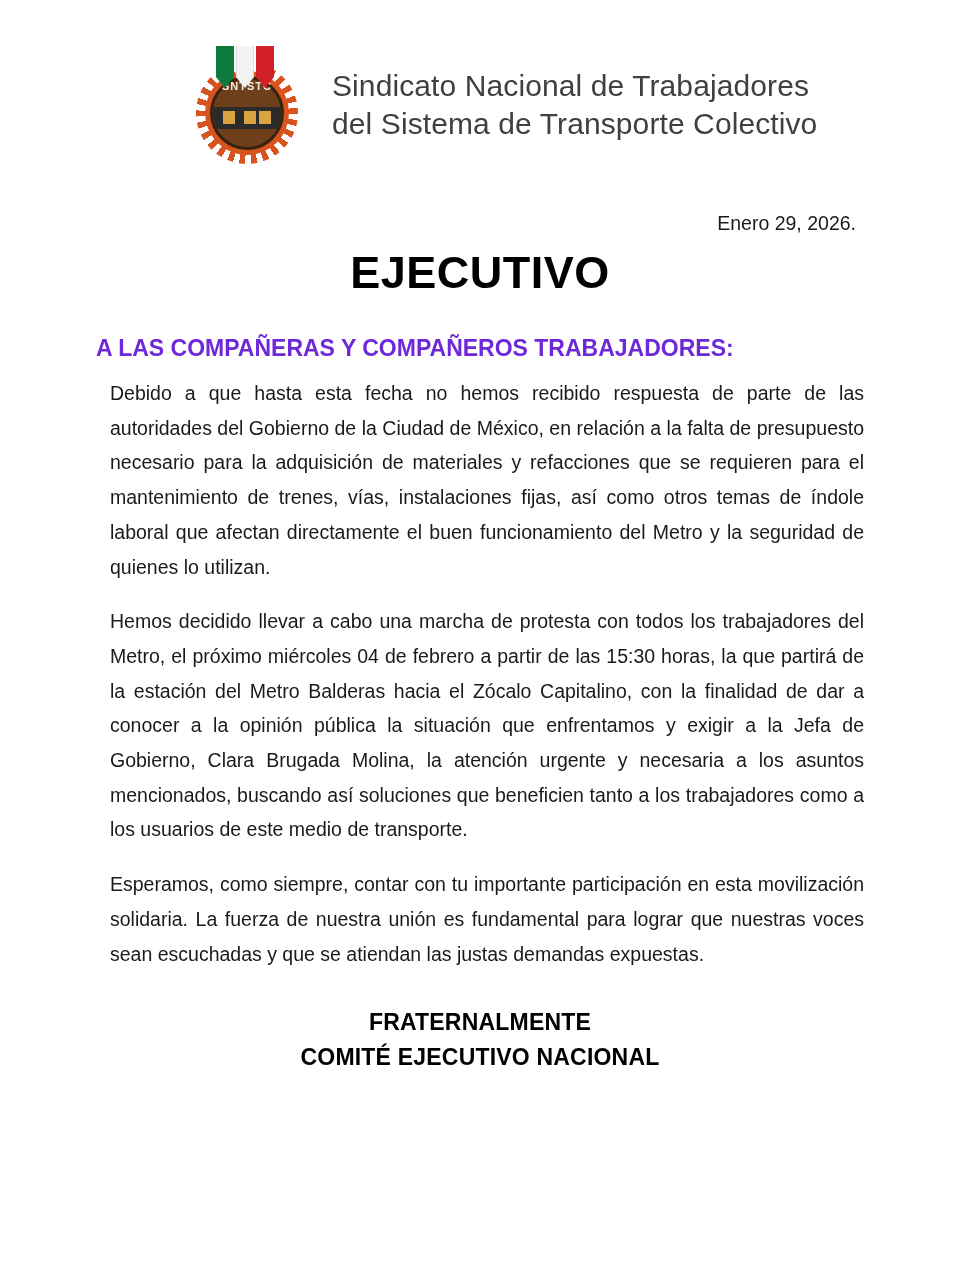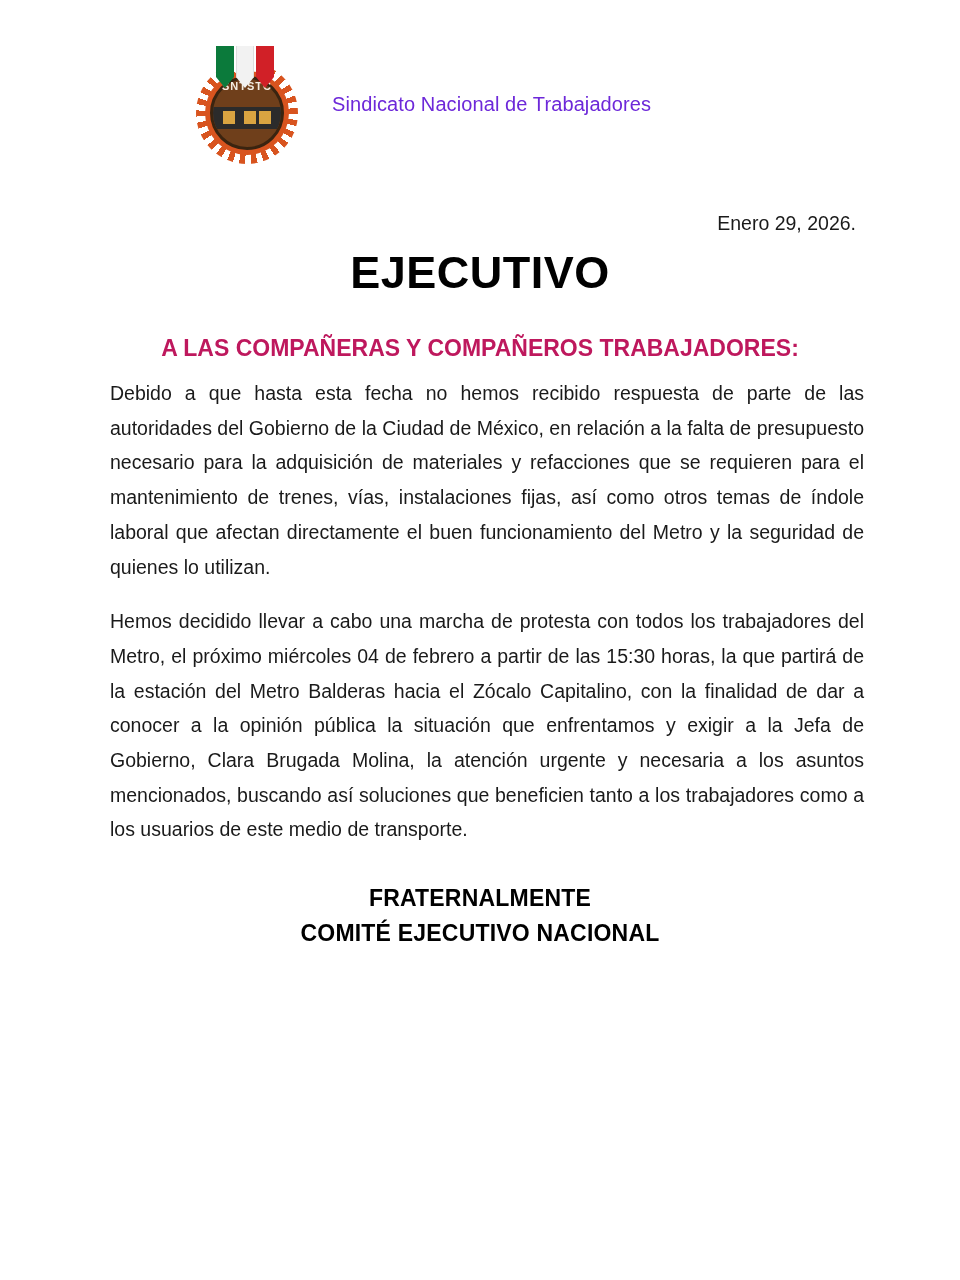--- a/index.html
+++ b/index.html
@@ -124,23 +124,23 @@
     top: 0;
     width: 18px;
     height: 42px;
     clip-path: polygon(0 0, 100% 0, 100% 74%, 50% 100%, 0 74%);
   }
   .logo .flag .g { left: 0;  background: #0b7a3b; }
   .logo .flag .w { left: 20px; background: #f2f2f2; border-left:1px solid #ddd; border-right:1px solid #ddd; box-sizing:border-box;}
   .logo .flag .r { left: 40px; background: #d12027; }
 
   .org-name {
-    font-size: 20px;
+    font-size: 30px;
     line-height: 1.28;
-    color: #6d28d9;
+    color: #404040;
     font-weight: 400;
     letter-spacing: 0.1px;
   }
 
   
   .date-line {
     text-align: right;
     font-size: 19.5px;
     color: #1a1a1a;
     margin: 32px 8px 0 0;
@@ -153,22 +153,21 @@
     font-weight: bold;
     letter-spacing: 0.5px;
     margin: 12px 0 0 0;
     color: #000;
   }
 
   .salutation {
     font-size: 23px;
     font-weight: bold;
     margin: 36px 0 0 0;
-    color: #be185d;
-    text-align: center;
+    color: #6d28d9;
   }
 
   
   .body-text p {
     font-size: 19.5px;
     line-height: 1.78;
     text-align: justify;
     text-justify: inter-word;
     margin: 20px 0 0 14px;
     color: #1a1a1a;
@@ -202,32 +201,34 @@
       </div>
       <div class="initials">SNTSTC</div>
       <div class="flag">
         <span class="g"></span>
         <span class="w"></span>
         <span class="r"></span>
       </div>
     </div>
     <div class="org-name">
       <div>Sindicato Nacional de Trabajadores</div>
+      <div>del Sistema de Transporte Colectivo</div>
     </div>
   </div>
 
   <div class="date-line">Enero 29, 2026.</div>
 
   <h1 class="doc-title">EJECUTIVO</h1>
 
   <div class="salutation">A LAS COMPAÑERAS Y COMPAÑEROS TRABAJADORES:</div>
 
   <div class="body-text">
     <p>Debido a que hasta esta fecha no hemos recibido respuesta de parte de las autoridades del Gobierno de la Ciudad de México, en relación a la falta de presupuesto necesario para la adquisición de materiales y refacciones que se requieren para el mantenimiento de trenes, vías, instalaciones fijas, así como otros temas de índole laboral que afectan directamente el buen funcionamiento del Metro y la seguridad de quienes lo utilizan.</p>
     <p><span>Hemos decidido llevar a cabo una </span><b>marcha</b><span> de protesta con todos los trabajadores del Metro, el </span><b>próximo miércoles 04 de febrero a partir de las 15:30 horas,</b><span> la que partirá de la </span><b>estación del Metro Balderas hacia el Zócalo Capitalino</b><span>, con la finalidad de dar a conocer a la opinión pública la situación que enfrentamos y exigir a la Jefa de Gobierno, Clara Brugada Molina, la atención urgente y necesaria a los asuntos mencionados, buscando así soluciones que beneficien tanto a los trabajadores como a los usuarios de este medio de transporte.</span></p>
+    <p>Esperamos, como siempre, contar con tu importante participación en esta movilización solidaria. La fuerza de nuestra unión es fundamental para lograr que nuestras voces sean escuchadas y que se atiendan las justas demandas expuestas.</p>
   </div>
 
   <div class="signature">
     <div>FRATERNALMENTE</div>
     <div>COMITÉ EJECUTIVO NACIONAL</div>
   </div>
 
 </div>
 
 </body></html>

